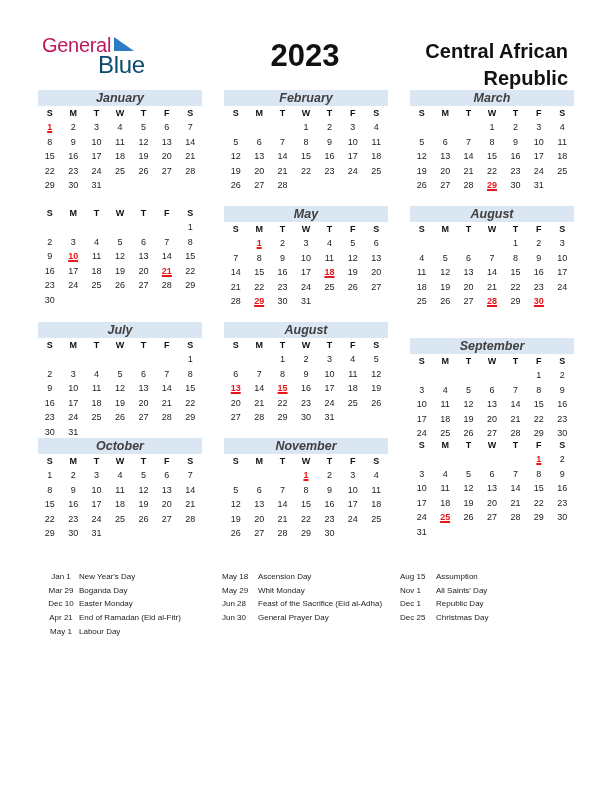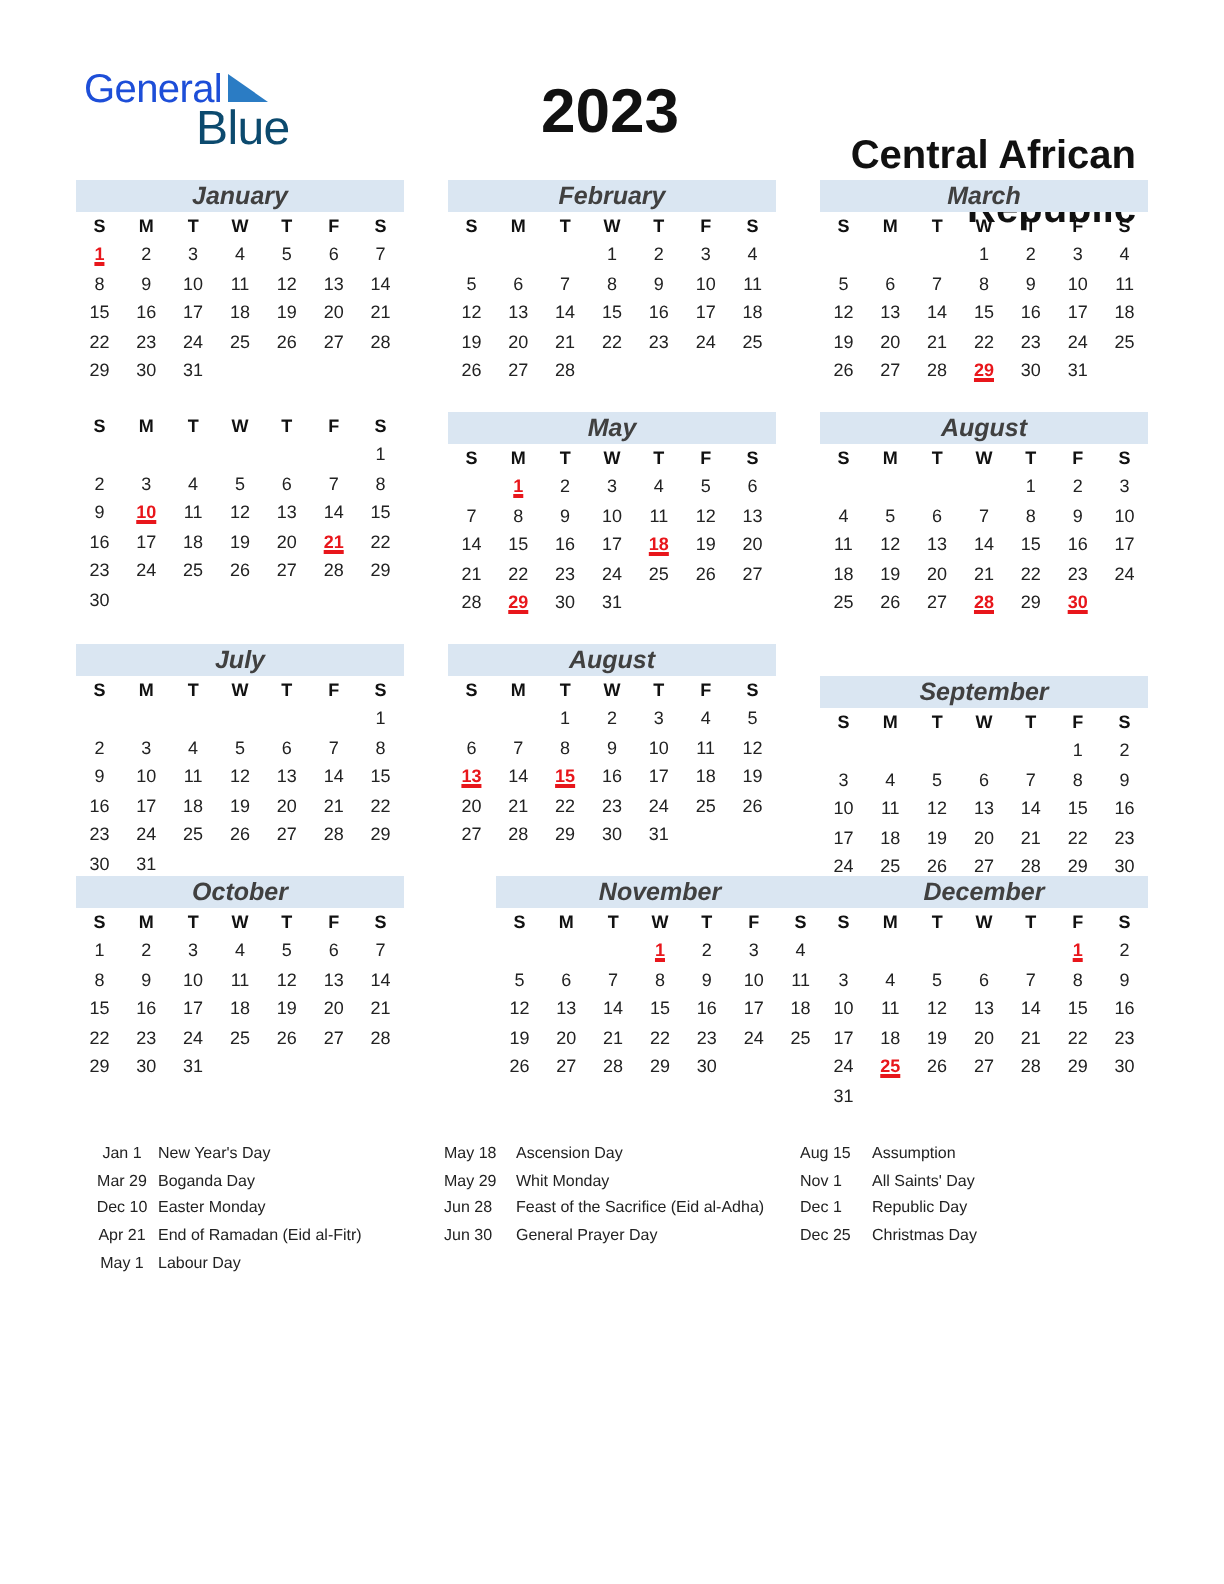--- a/index.html
+++ b/index.html
@@ -2,28 +2,28 @@
 <html><head>
   <meta charset="utf-8">
   <style>
     * { box-sizing: border-box; margin: 0; padding: 0; }
     body {
       width: 612px; height: 792px; background: #ffffff; position: relative;
       font-family: "Liberation Sans", "DejaVu Sans", sans-serif; color: #222;
       overflow: hidden;
     }
     .logo { position: absolute; left: 42px; top: 34px; width: 100px; height: 40px; }
-    .logo-general { position: absolute; left: 0; top: 0; font-size: 20px; color: #1d4ed8; letter-spacing: -0.3px; }
+    .logo-general { position: absolute; left: 0; top: 0; font-size: 20px; color: #be185d; letter-spacing: -0.3px; }
     .logo-blue { position: absolute; left: 56px; top: 17px; font-size: 24px; color: #0c4a6e; letter-spacing: -0.3px; }
     .logo-tri { position: absolute; left: 72px; top: 3px; width: 0; height: 0;
       border-left: 20px solid #2b7cc4; border-top: 14px solid transparent; }
     .year { position: absolute; left: 250px; top: 38px; width: 110px; text-align: center;
       font-size: 31px; font-weight: bold; color: #111; }
     .country { position: absolute; right: 44px; top: 38px; width: 200px; text-align: right;
-      font-size: 20px; font-weight: bold; color: #111; line-height: 27px; margin-top: 27px; }
+      font-size: 20px; font-weight: bold; color: #111; line-height: 27px; }
     .month { position: absolute; width: 164px; }
     .month-head { height: 16px; background: #dae6f2; text-align: center;
       font-size: 12.5px; font-weight: bold; font-style: italic; line-height: 16px; color: #404040; }
     .grid { display: grid; grid-template-columns: repeat(7, 1fr); margin-top: 1px; }
     .dow { font-size: 9px; font-weight: bold; text-align: center; height: 13px; line-height: 13px; color: #111; }
     .day { font-size: 9px; text-align: center; height: 14.5px; line-height: 14.5px; color: #222; }
     .day.holiday span { color: #e8161b; font-weight: bold; text-decoration: underline; text-decoration-thickness: 1.5px; }
     .hol-col { position: absolute; top: 570px; font-size: 8px; color: #222; }
     .hol-row { display: flex; height: 13.7px; line-height: 13.7px; }
     .hol-date { width: 36px; }
@@ -491,21 +491,21 @@
         <div class="day"><span>24</span></div>
         <div class="day"><span>25</span></div>
         <div class="day"><span>26</span></div>
         <div class="day"><span>27</span></div>
         <div class="day"><span>28</span></div>
         <div class="day"><span>29</span></div>
         <div class="day"><span>30</span></div>
         <div class="day"><span>31</span></div>
       </div>
     </div>
-    <div class="month" style="left: 224px; top: 438px; margin-left: 24px;">
+    <div class="month" style="left: 224px; top: 438px;">
       <div class="month-head">November</div>
       <div class="grid">
         <div class="dow">S</div>
         <div class="dow">M</div>
         <div class="dow">T</div>
         <div class="dow">W</div>
         <div class="dow">T</div>
         <div class="dow">F</div>
         <div class="dow">S</div>
         <div class="day"></div>
@@ -537,21 +537,20 @@
         <div class="day"><span>24</span></div>
         <div class="day"><span>25</span></div>
         <div class="day"><span>26</span></div>
         <div class="day"><span>27</span></div>
         <div class="day"><span>28</span></div>
         <div class="day"><span>29</span></div>
         <div class="day"><span>30</span></div>
       </div>
     </div>
     <div class="month" style="left: 410px; top: 438px;">
-      <div class="month-head">December</div>
       <div class="grid">
         <div class="dow">S</div>
         <div class="dow">M</div>
         <div class="dow">T</div>
         <div class="dow">W</div>
         <div class="dow">T</div>
         <div class="dow">F</div>
         <div class="dow">S</div>
         <div class="day"></div>
         <div class="day"></div>

